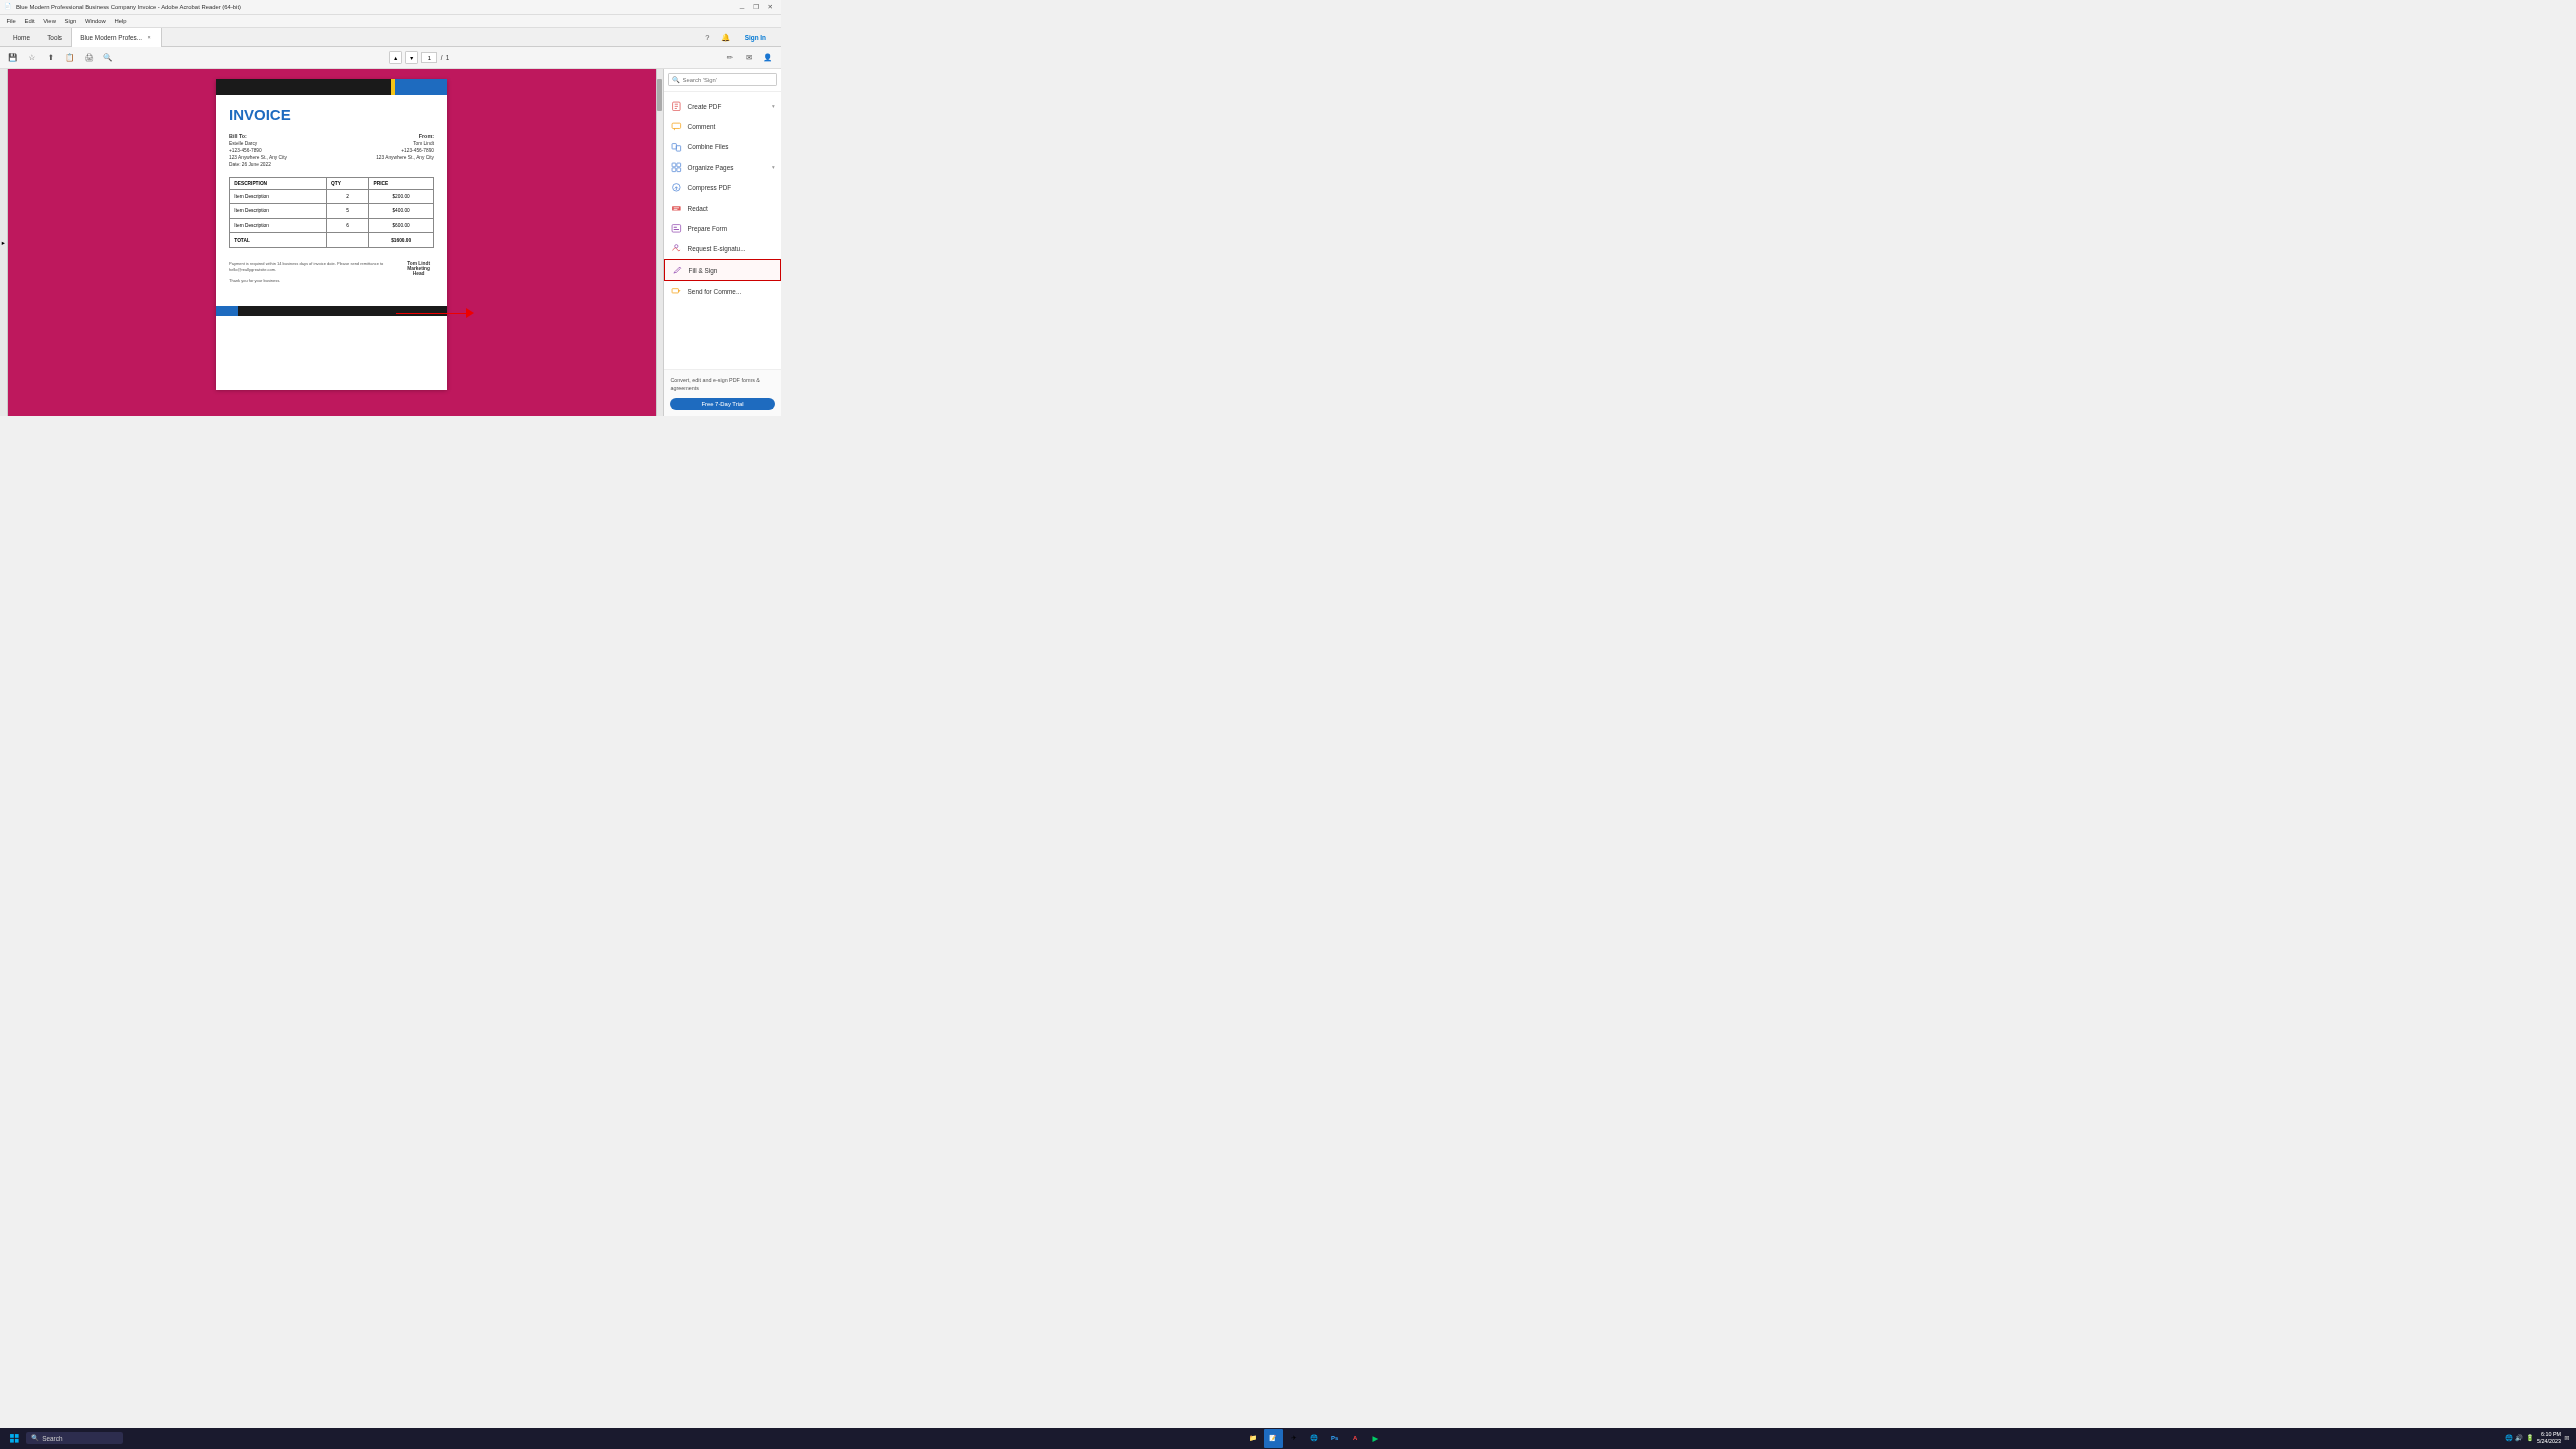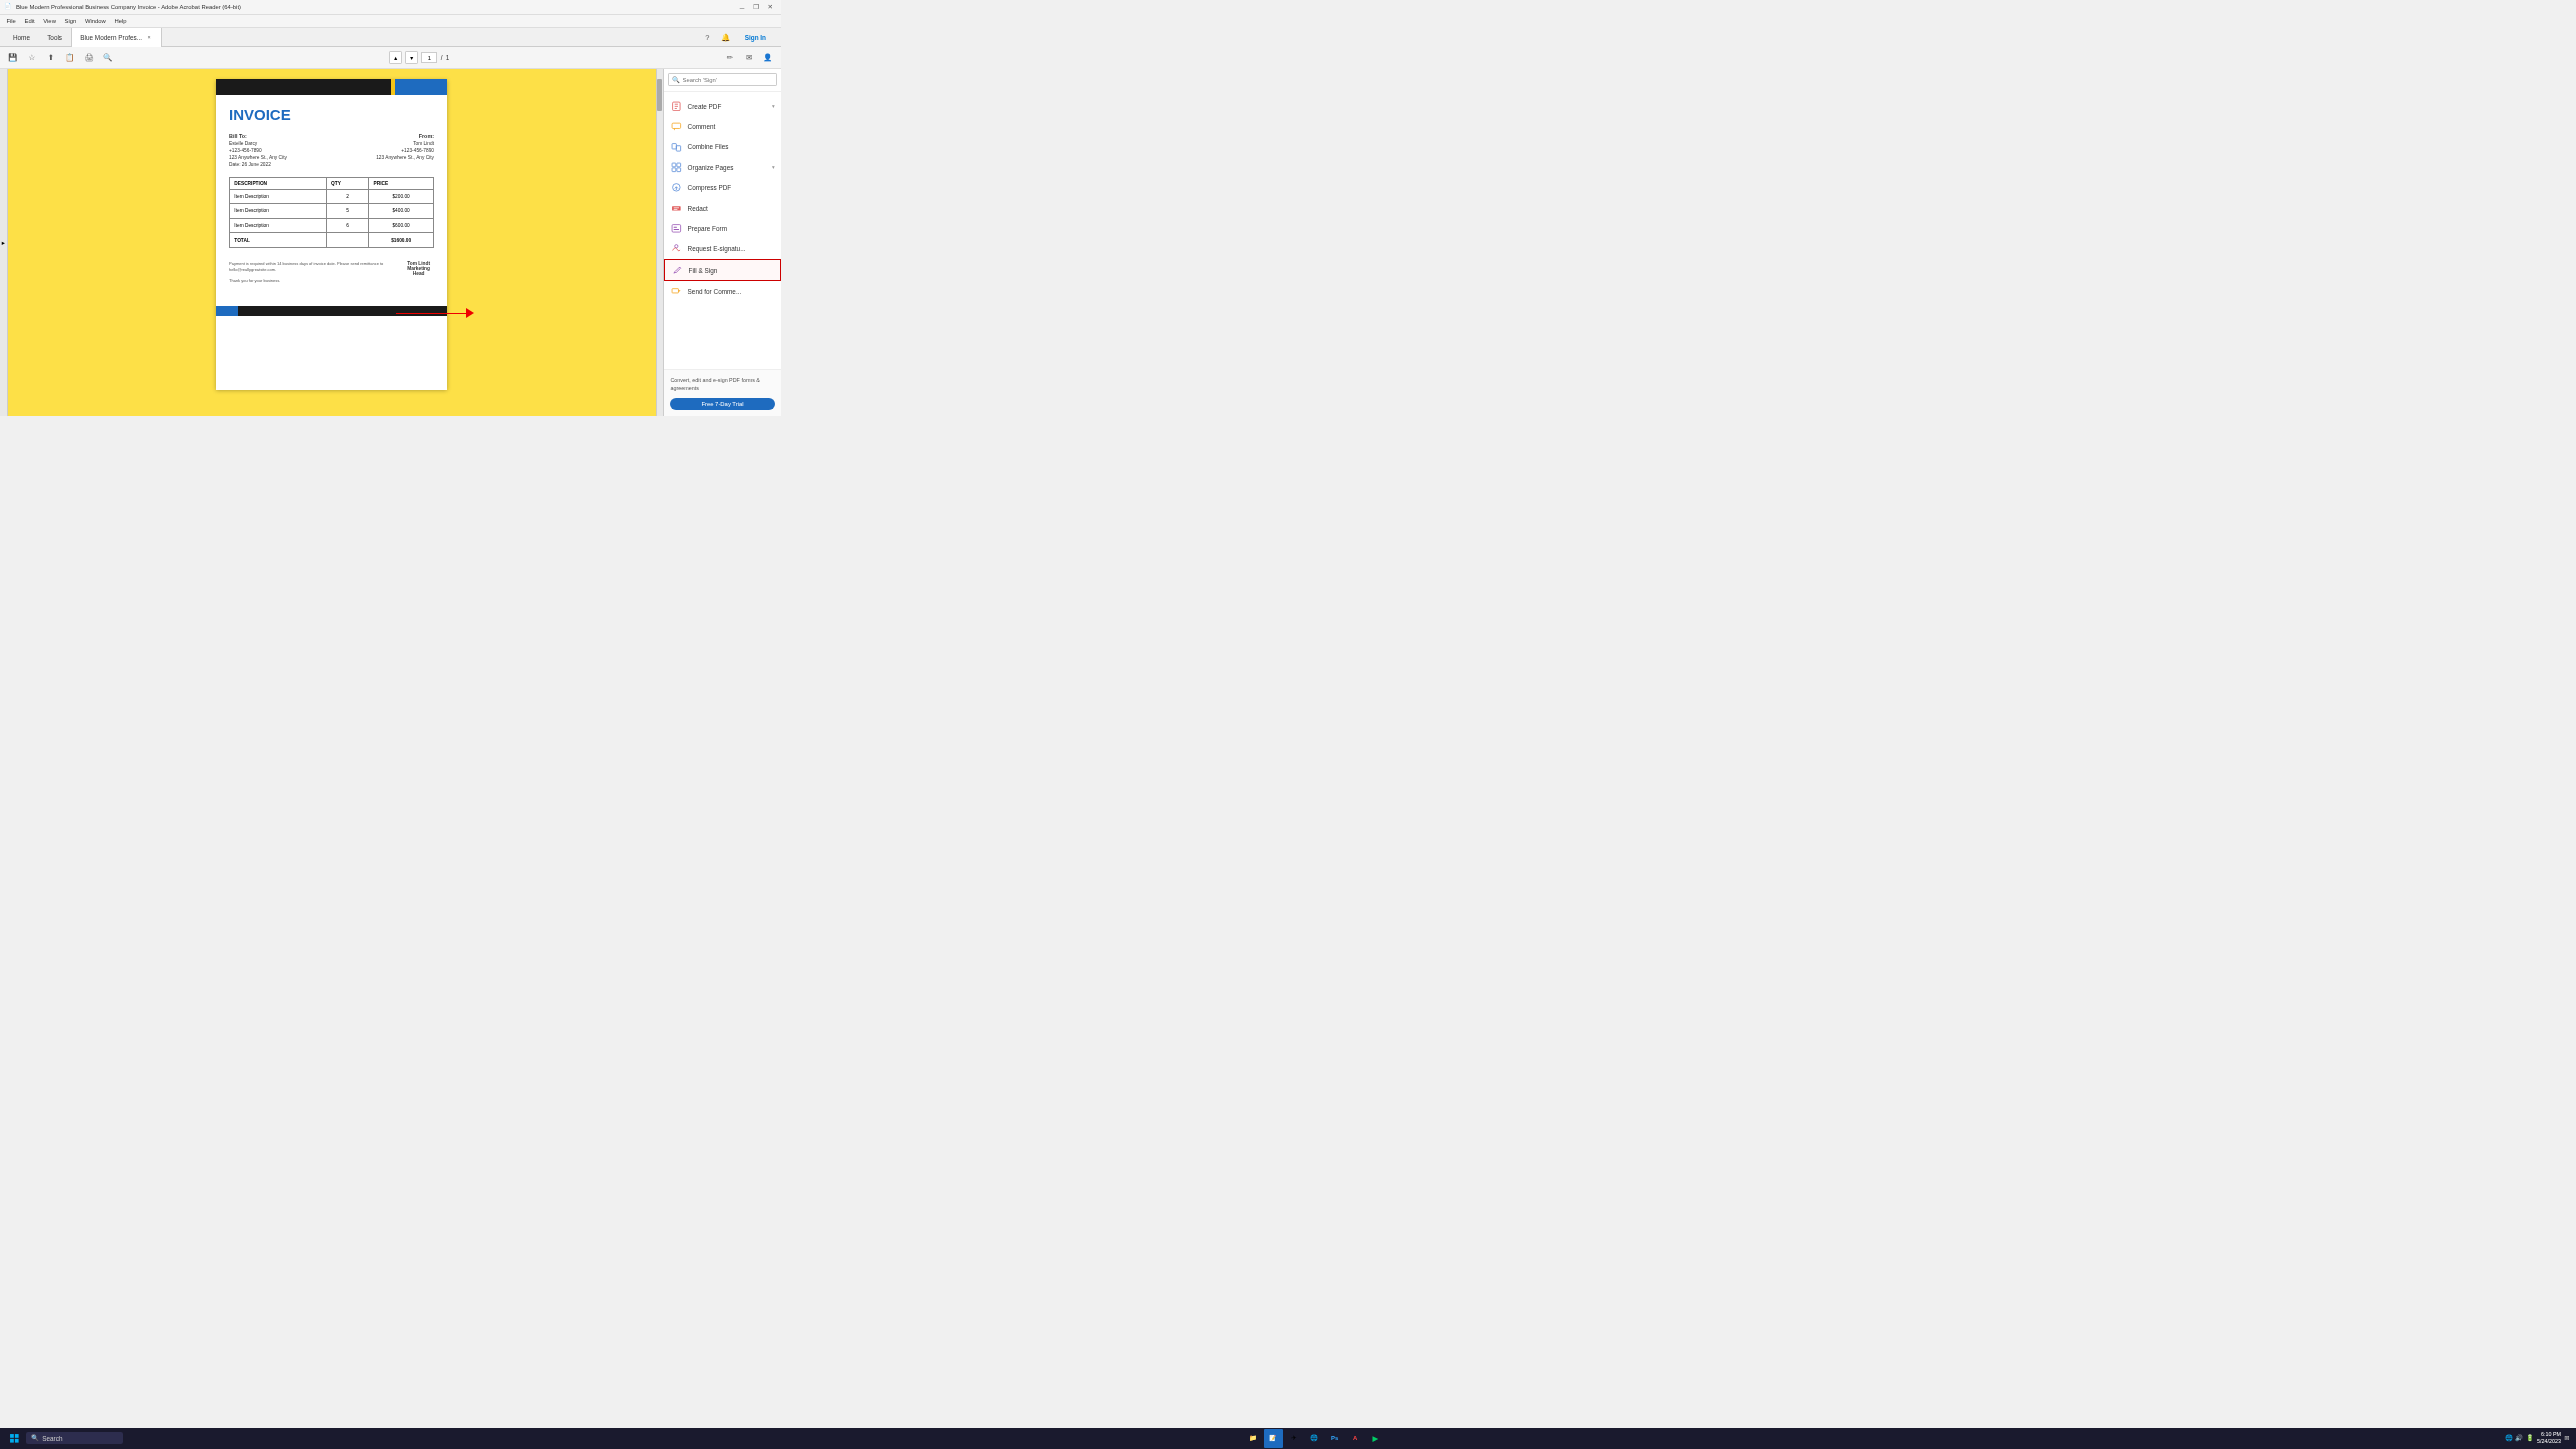--- a/index.html
+++ b/index.html
@@ -147,21 +147,21 @@
       display: flex;
       align-items: center;
       justify-content: center;
       cursor: pointer;
       border-right: 0.5px solid #ccc;
     }
 
     
     .pdf-viewer {
       flex: 1;
-      background: #fde047;
+      background: #be185d;
       display: flex;
       align-items: flex-start;
       justify-content: center;
       overflow: auto;
       padding: 10.7px;
       position: relative;
     }
 
     
     .scroll-bar {

